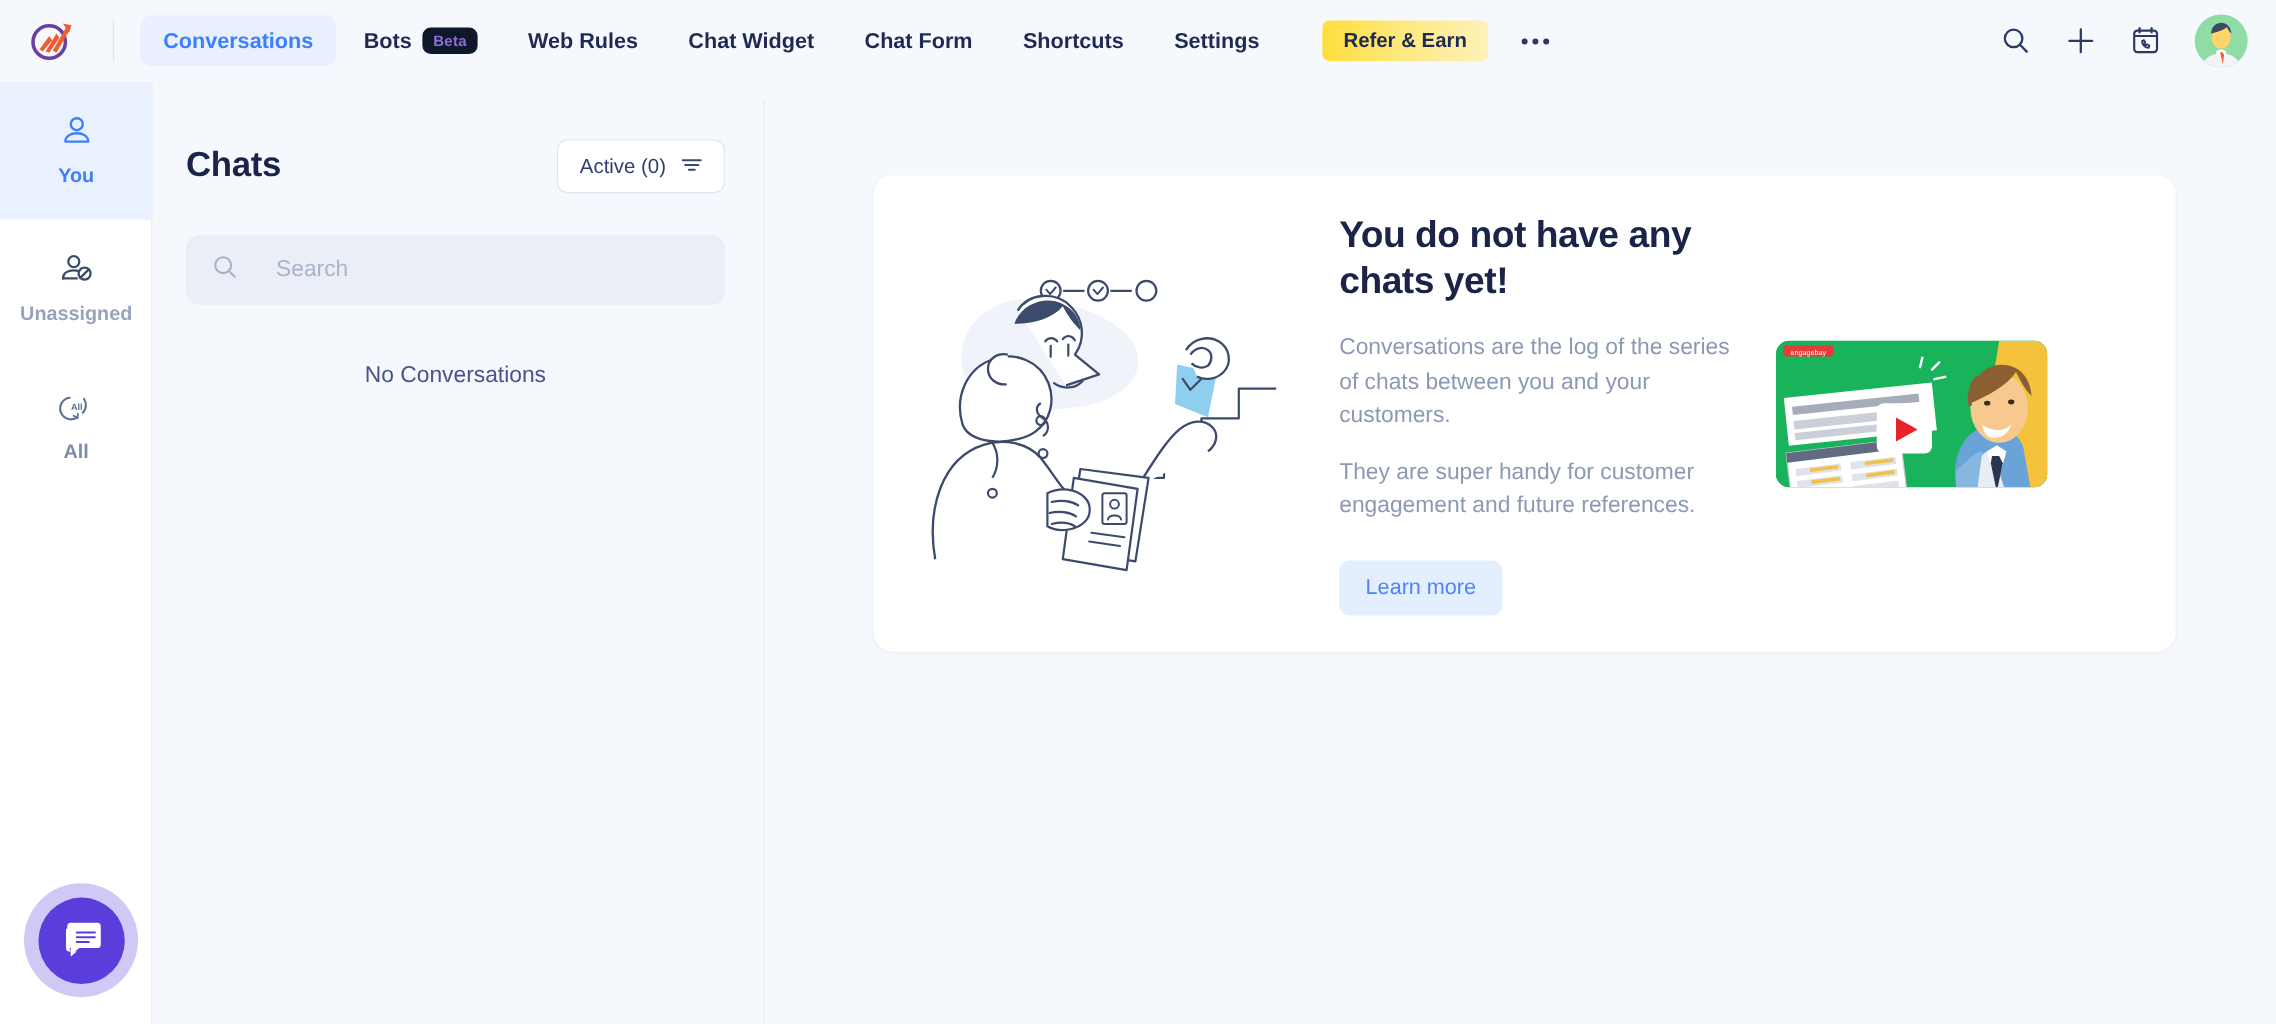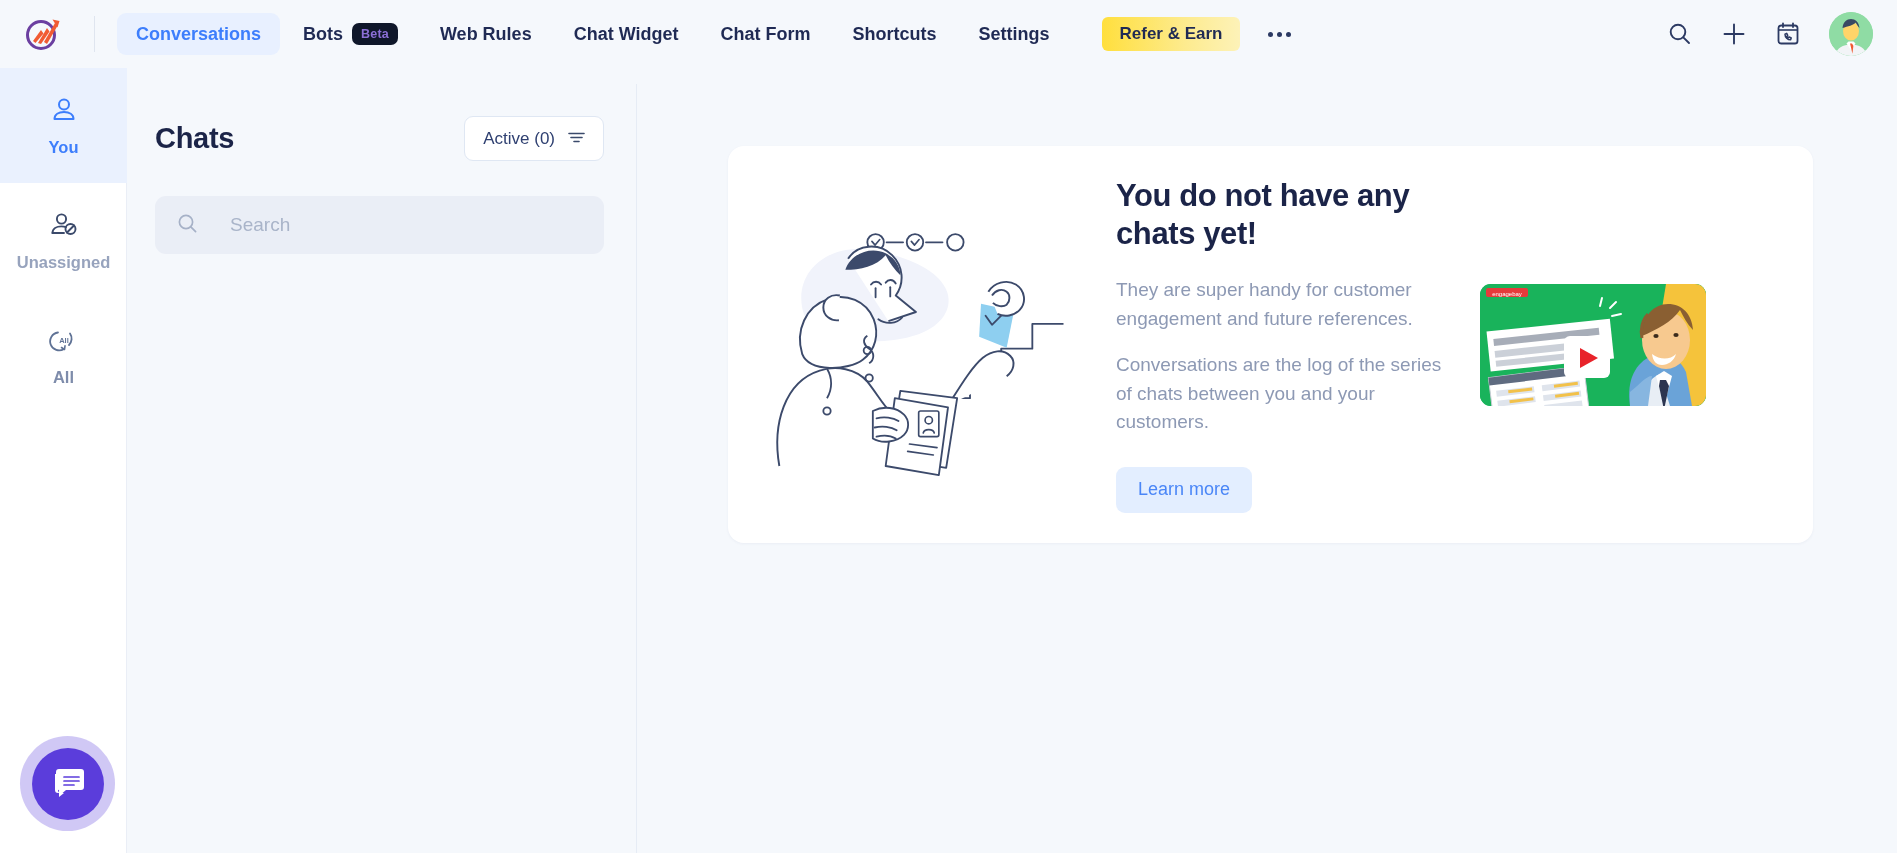--- a/index.html
+++ b/index.html
@@ -340,20 +340,21 @@
   <div class="search-box">
     <span>
       <svg width="21" height="21" viewBox="0 0 21 21">
         <circle cx="9" cy="9" r="6.6" fill="none" stroke="#a6b1c7" stroke-width="1.7"></circle>
         <line x1="13.8" y1="13.8" x2="18.6" y2="18.6" stroke="#a6b1c7" stroke-width="1.7" stroke-linecap="round"></line>
       </svg>
     </span>
     <input type="text" placeholder="Search" style="">
   </div>
 
+  <div class="no-conv">No Conversations</div>
 </div>
 
 <div class="main">
   <div class="empty-card">
 
     <div class="illus">
       <svg width="330" height="280" viewBox="0 0 360 300">
         <path d="M45 110c-8-42 30-70 72-64 40 6 78 22 86 46 8 24-14 44-44 50-34 7-106 10-114-32z" fill="#f1f3fb"></path>
 
         <g fill="none" stroke="#3c4a6b" stroke-width="2">
@@ -417,22 +418,22 @@
           <path d="M122 222c12-6 26-4 34 4 6 6 6 16 0 22-8 8-24 10-34 4z"></path>
           <path d="M126 230c8-2 18-1 24 3"></path>
           <path d="M124 240c8-2 18-1 24 3"></path>
           <path d="M126 250c8-2 16-1 21 2"></path>
         </g>
       </svg>
     </div>
 
     <div class="copy">
       <h1>You do not have any chats yet!</h1>
+      <p>Conversations are the log of the series of chats between you and your customers.</p>
       <p>They are super handy for customer engagement and future references.</p>
-      <p>Conversations are the log of the series of chats between you and your customers.</p>
       <button class="learn-btn">Learn more</button>
     </div>
 
     <div class="video-thumb">
       <svg width="226" height="122" viewBox="0 0 226 122">
         <rect width="226" height="122" fill="#19b35b"></rect>
         <path d="M186 0h40v122h-60z" fill="#f5c33b"></path>
         <rect x="6" y="4" width="42" height="9" rx="2" fill="#e43b3b"></rect>
         <text x="27" y="11.5" font-size="6" fill="#ffffff" text-anchor="middle" font-family="Liberation Sans, sans-serif">engagebay</text>
         <g transform="rotate(-7 70 70)">

